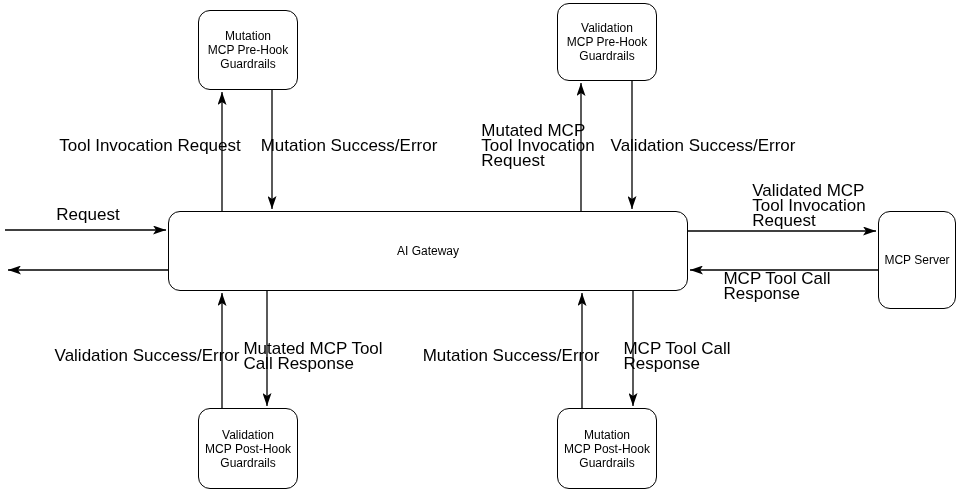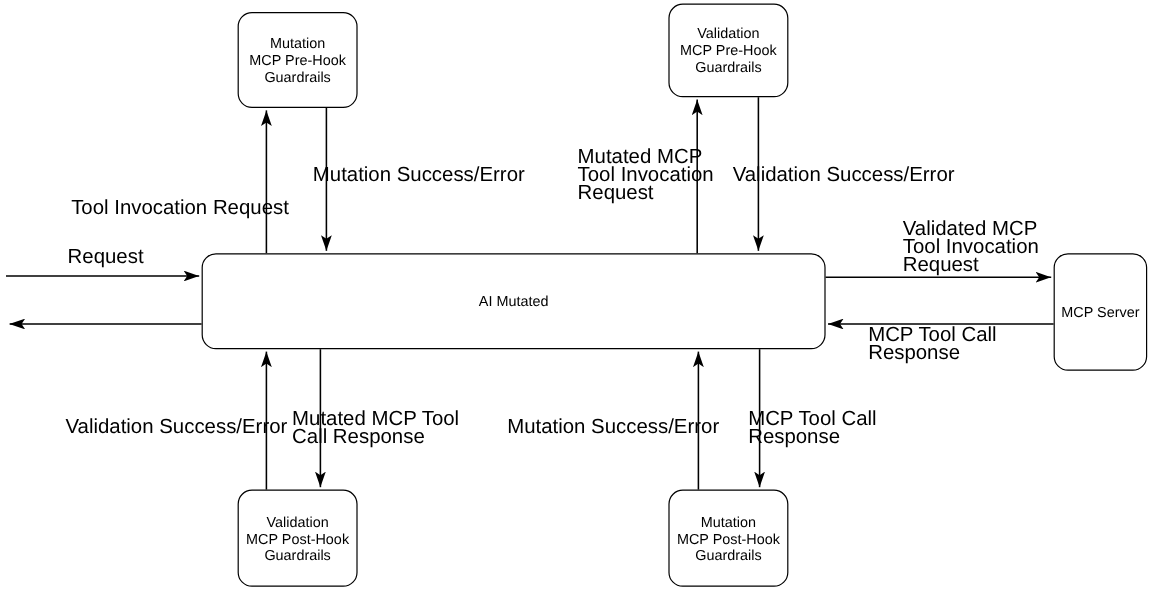--- a/index.html
+++ b/index.html
@@ -70,21 +70,21 @@
       <line x1="581" y1="211" x2="581" y2="83" class="edge-line" marker-end="url(#arrow)"></line>
       <line x1="632" y1="81" x2="632" y2="209" class="edge-line" marker-end="url(#arrow)"></line>
       <line x1="688" y1="231" x2="876" y2="231" class="edge-line" marker-end="url(#arrow)"></line>
       <line x1="878" y1="270" x2="690" y2="270" class="edge-line" marker-end="url(#arrow)"></line>
       <line x1="222" y1="408" x2="222" y2="293" class="edge-line" marker-end="url(#arrow)"></line>
       <line x1="267" y1="291" x2="267" y2="406" class="edge-line" marker-end="url(#arrow)"></line>
       <line x1="582" y1="408" x2="582" y2="293" class="edge-line" marker-end="url(#arrow)"></line>
       <line x1="633" y1="291" x2="633" y2="406" class="edge-line" marker-end="url(#arrow)"></line>
     </svg>
 <div class="edge-label" style="left: 88px; top: 214px;">Request</div>
-    <div class="edge-label" style="left: 150px; top: 145px; margin-top: 28px;">Tool Invocation Request</div>
+    <div class="edge-label" style="left: 150px; top: 145px;">Tool Invocation Request</div>
     <div class="edge-label" style="left: 349px; top: 145px;">Mutation Success/Error</div>
     <div class="edge-label" style="left: 538px; top: 145px;">Mutated MCP
 Tool Invocation
 Request</div>
     <div class="edge-label" style="left: 703px; top: 145px;">Validation Success/Error</div>
     <div class="edge-label" style="left: 777px; top: 205px; margin-left: 32px;">Validated MCP
 Tool Invocation
 Request</div>
     <div class="edge-label" style="left: 777px; top: 286px;">MCP Tool Call
 Response</div>
@@ -93,21 +93,21 @@
 Call Response</div>
     <div class="edge-label" style="left: 511px; top: 355px;">Mutation Success/Error</div>
     <div class="edge-label" style="left: 677px; top: 356px;">MCP Tool Call
 Response</div>
     <div class="node" style="left: 198px; top: 10px; width: 100px; height: 80px;">Mutation
 MCP Pre-Hook
 Guardrails</div>
     <div class="node" style="left: 557px; top: 3px; width: 100px; height: 78px;">Validation
 MCP Pre-Hook
 Guardrails</div>
-    <div class="node" style="left: 168px; top: 211px; width: 520px; height: 80px;">AI Mutated</div>
+    <div class="node" style="left: 168px; top: 211px; width: 520px; height: 80px;">AI Gateway</div>
     <div class="node" style="left: 878px; top: 211px; width: 78px; height: 98px;">MCP Server</div>
     <div class="node" style="left: 198px; top: 408px; width: 100px; height: 81px;">Validation
 MCP Post-Hook
 Guardrails</div>
     <div class="node" style="left: 557px; top: 408px; width: 100px; height: 81px;">Mutation
 MCP Post-Hook
 Guardrails</div>
   </div>
 
 </body></html>

